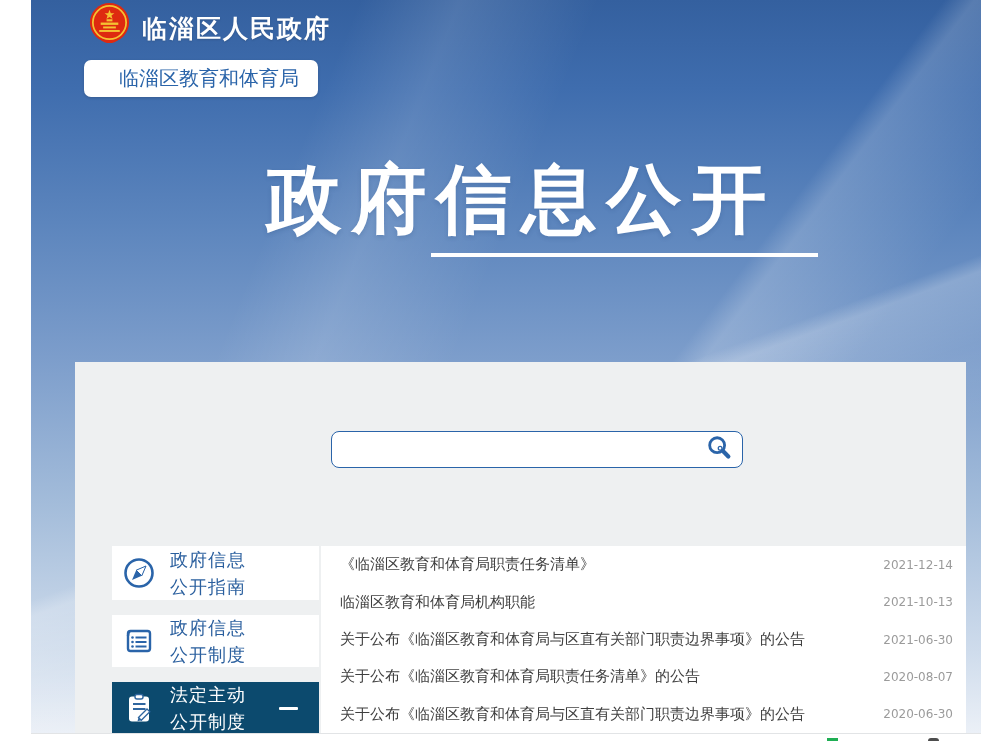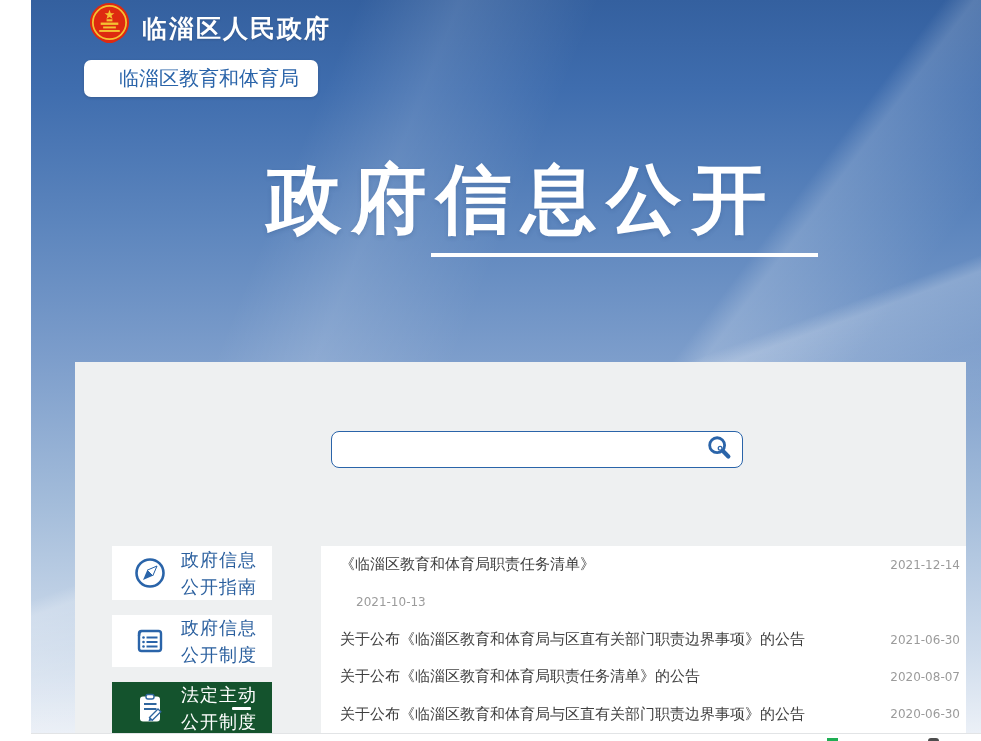--- a/index.html
+++ b/index.html
@@ -42,38 +42,38 @@
     display:flex; align-items:center;
   }
   .search-box input {
     flex:1; height:100%; border:none; outline:none; background:transparent;
     padding:0 10px 0 14px; font-size:15px; color:#333; font-family:inherit;
   }
   .search-btn { border:none; background:transparent; cursor:pointer; padding:0 9px 0 0; display:flex; align-items:center; }
 
   
   .side-item {
-    position:absolute; left:81px; width:160px; background:#fff; cursor:pointer;
-    display:flex; align-items:center; padding-left:19px;
+    position:absolute; left:81px; width:207px; background:#fff; cursor:pointer;
+    display:flex; align-items:center; padding-left:8px;
   }
   .si-icon { width:37px; height:37px; flex:0 0 37px; display:flex; align-items:center; justify-content:center; }
   .si-text { margin-left:13px; font-size:18px; line-height:27px; color:#2a5f9e; letter-spacing:1px; }
   .si-text span { display:block; }
-  .side-item.active { background:#14532d; }
+  .side-item.active { background:#0c4a6e; }
   .side-item.active .si-text { color:#fff; }
   .minus-bar { position:absolute; right:21px; top:25px; width:19px; height:3px; background:#fff; border-radius:1px; }
 
   
   .list-panel {
     position:absolute; left:290px; top:546px; width:645px; height:187px;
     background:#fff; display:flex; flex-direction:column;
   }
   .article-row {
     flex:1; display:flex; align-items:center; justify-content:space-between;
-    padding:0 6px 0 19px; cursor:pointer;
+    padding:0 13px 0 19px; cursor:pointer;
   }
   .article-title { font-size:15px; color:#3f3f3f; white-space:nowrap; overflow:hidden; }
   .article-date { font-size:12px; color:#9b9b9b; flex:0 0 auto; margin-left:16px; }
 
   
   .footer-strip { position:absolute; left:0; top:733px; width:981px; height:8px; background:#fff; border-top:1px solid #e2e4e6; }
   .mini-green { position:absolute; left:796px; top:4px; width:11px; height:4px; background:#1fae54; }
   .mini-dark  { position:absolute; left:897px; top:4px; width:11px; height:4px; background:#4d4d4d; border-radius:3px 3px 0 0; }
 </style>
 </head>
@@ -169,20 +169,21 @@
     </span>
     <span class="minus-bar"></span>
   </div>
 
   <div class="list-panel">
     <div class="article-row">
       <span class="article-title">《临淄区教育和体育局职责任务清单》</span>
       <span class="article-date">2021-12-14</span>
     </div>
     <div class="article-row">
+      <span class="article-title">临淄区教育和体育局机构职能</span>
       <span class="article-date">2021-10-13</span>
     </div>
     <div class="article-row">
       <span class="article-title">关于公布《临淄区教育和体育局与区直有关部门职责边界事项》的公告</span>
       <span class="article-date">2021-06-30</span>
     </div>
     <div class="article-row">
       <span class="article-title">关于公布《临淄区教育和体育局职责任务清单》的公告</span>
       <span class="article-date">2020-08-07</span>
     </div>

